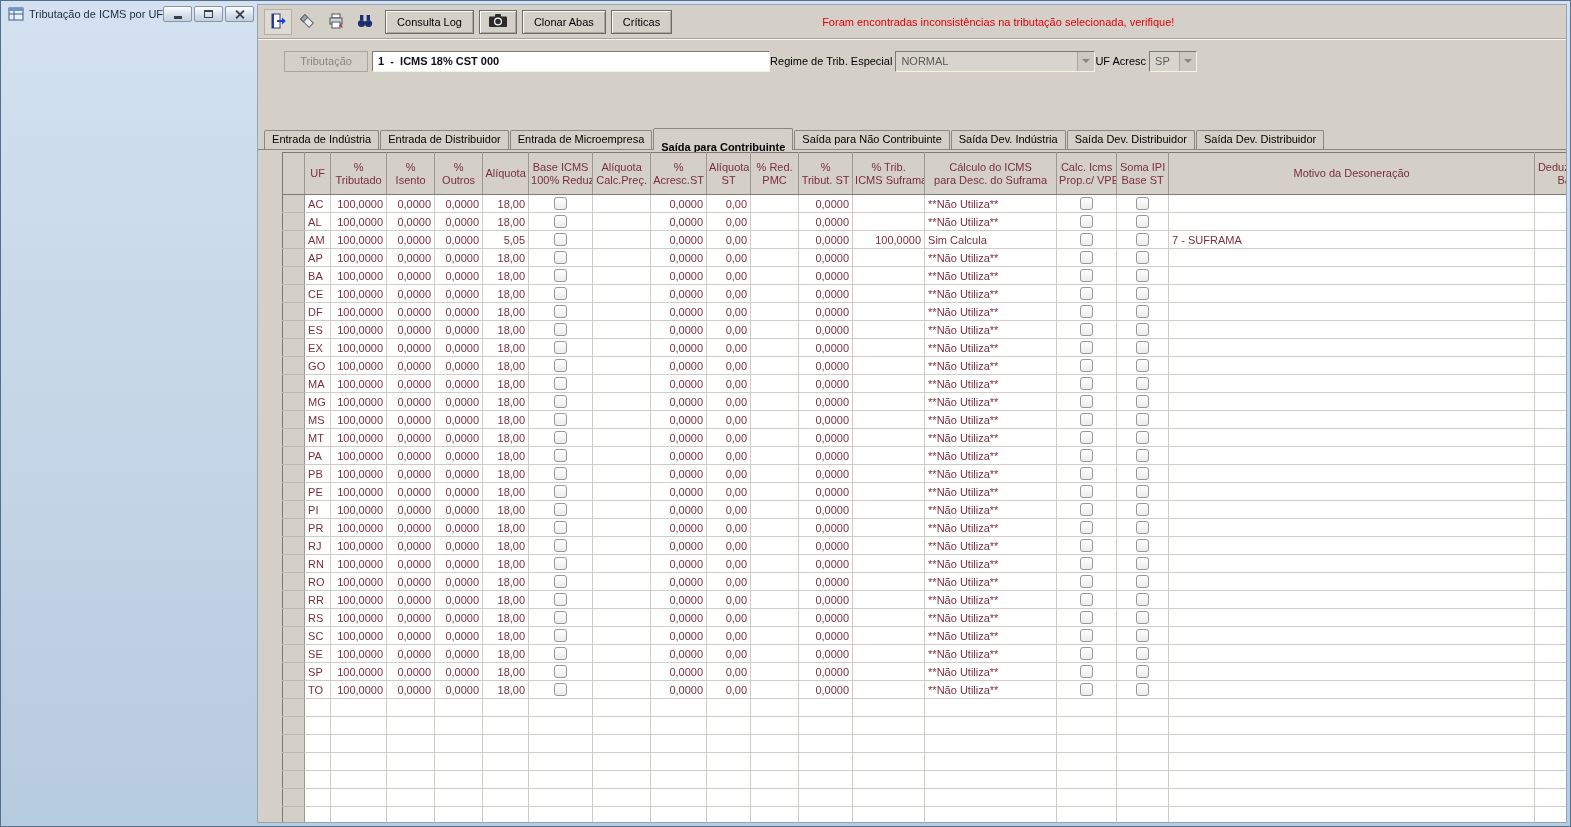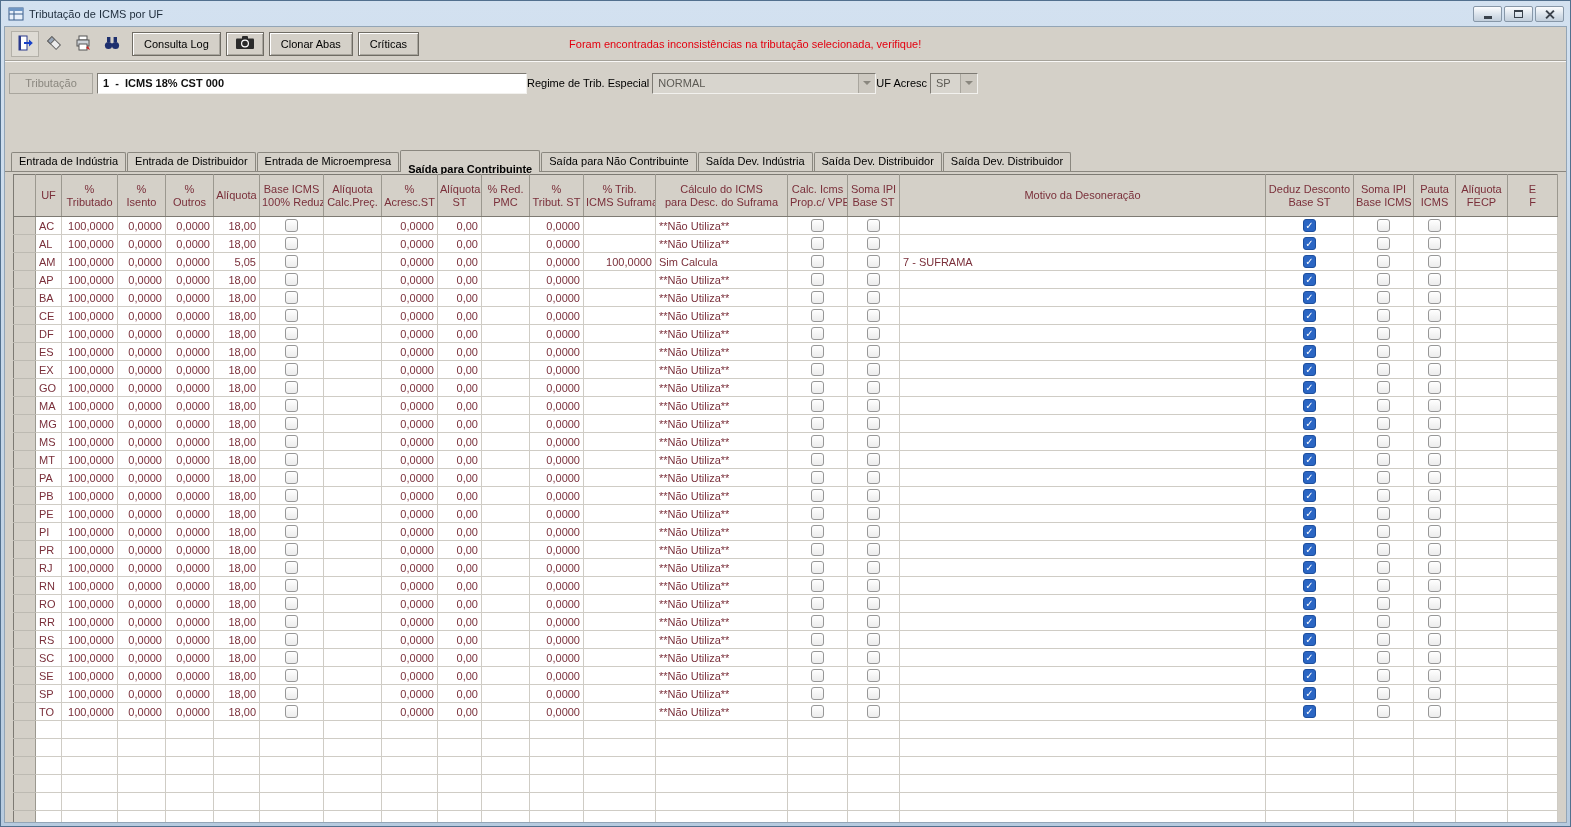--- a/index.html
+++ b/index.html
@@ -6,21 +6,21 @@
   html, body { margin: 0; padding: 0; }
   body {
     width: 1571px; height: 827px; overflow: hidden;
     font-family: "Liberation Sans", sans-serif; font-size: 11px;
     background: #8fa0b0;
     background-color: #9aacbc;
   }
   .window {
     width: 1571px; height: 827px; border: 1px solid #52708e;
     background: linear-gradient(#d3e1f0, #b7cbdf);
-    padding: 3px; display: flex; flex-direction: column;
+    padding: 3px; display: flex; flex-direction: row;
   }
   
   .titlebar { height: 22px; flex: none; display: flex; align-items: center; padding: 0 3px 2px 4px; }
   .app-icon { width: 16px; height: 14px; display: inline-flex; }
   .title { color: #1d2b3a; margin-left: 5px; }
   .win-controls { margin-left: auto; display: flex; gap: 2px; }
   .winbtn {
     width: 29px; height: 16px; border: 1px solid #8797a8; border-radius: 2px;
     background: linear-gradient(#fcfdfe, #d6dfe9 60%, #c3cfdc);
     display: flex; align-items: center; justify-content: center; padding: 0; cursor: default;
@@ -47,55 +47,55 @@
   .toolbtn:nth-child(1) { border: 1px solid #b3b0a8; background: #dedbd4; }
   .btn {
     height: 24px; padding: 0 11px; margin-left: 5px;
     background: #d4d0c8; border: 1px solid #6f6c64;
     box-shadow: inset 1px 1px 0 #ffffff, inset -1px -1px 0 #a9a69e;
     font-family: "Liberation Sans", sans-serif; font-size: 11px; color: #000; cursor: default;
   }
   .btn.iconbtn { padding: 0 8px; display: inline-flex; align-items: center; }
   .warning { color: var(--warn, #e3000f); margin-left: 150px; }
   
-  .fields { height: 40px; flex: none; display: flex; align-items: center; padding: 4px 8px 0 4px; }
+  .fields { height: 40px; flex: none; display: flex; align-items: center; padding: 4px 8px 0 26px; }
   .tributacao {
     width: 84px; height: 21px; border: 1px solid #a9a69e; background: #d4d0c8;
     color: #8a877f; display: inline-flex; align-items: center; justify-content: center;
   }
   .value-box {
-    width: 430px; height: 21px; margin-left: 4px; background: #fff;
+    width: 398px; height: 21px; margin-left: 4px; background: #fff;
     border: 1px solid; border-color: #7d7a73 #f2f1ee #f2f1ee #7d7a73;
     display: inline-flex; align-items: center; padding: 0 5px; font-weight: bold; color: #101010;
     white-space: pre;
   }
   .lbl { color: #000; }
   .combo {
     height: 21px; margin-left: 3px; background: #d8d5ce;
     border: 1px solid; border-color: #7d7a73 #f2f1ee #f2f1ee #7d7a73;
     display: inline-flex; align-items: center; color: #5c5a54;
   }
   .combo .val { flex: 1; padding: 0 5px; overflow: hidden; white-space: nowrap; }
   .combo .arrowbtn {
     width: 17px; height: 100%; background: #cdc9c1; border-left: 1px solid #a9a69e;
     display: inline-flex; align-items: center; justify-content: center;
   }
   .arrow-down { width: 0; height: 0; border-left: 4px solid transparent; border-right: 4px solid transparent; border-top: 4px solid #8a877f; }
-  .combo.regime { width: 224px; }
+  .combo.regime { width: 200px; }
   .combo.uf { width: 48px; }
   
   .tabbar { flex: none; display: flex; align-items: flex-end; padding: 2px 6px 0; height: 23px; border-bottom: 1px solid #8a877f; margin-top: 48px; }
   .tab {
     padding: 2px 7px 3px; height: 19px; margin-right: 1px; color: #000;
     border: 1px solid #8a877f; border-bottom: none; border-radius: 2px 2px 0 0; background: #d4d0c8;
     white-space: nowrap;
   }
   .tab.active { font-weight: bold; height: 22px; margin-bottom: -1px; padding-top: 12px; background: #d4d0c8; }
   
-  .grid-wrap { flex: 1; padding: 2px 8px 0; display: flex; flex-direction: column; overflow: hidden; }
+  .grid-wrap { flex: 1; padding: 2px 8px 0; display: flex; flex-direction: column; overflow: hidden; margin-left: 16px; }
   table.grid { border-collapse: collapse; table-layout: fixed; width: 100%; background: #fff; border: 1px solid #7d7a73; flex: none; }
   table.grid th {
     background: #d4d0c8; color: var(--ink, #7a2f3a); font-weight: normal;
     border-right: 1px solid #9b988f; border-bottom: 1px solid #7d7a73;
     height: 42px; padding: 1px 2px; text-align: center; line-height: 13px; vertical-align: middle;
     overflow: hidden; white-space: nowrap;
   }
   table.grid td {
     height: 18px; padding: 0 3px; color: var(--ink, #7a2f3a);
     border-right: 1px solid #cfccc5; border-bottom: 1px solid #cfccc5;

